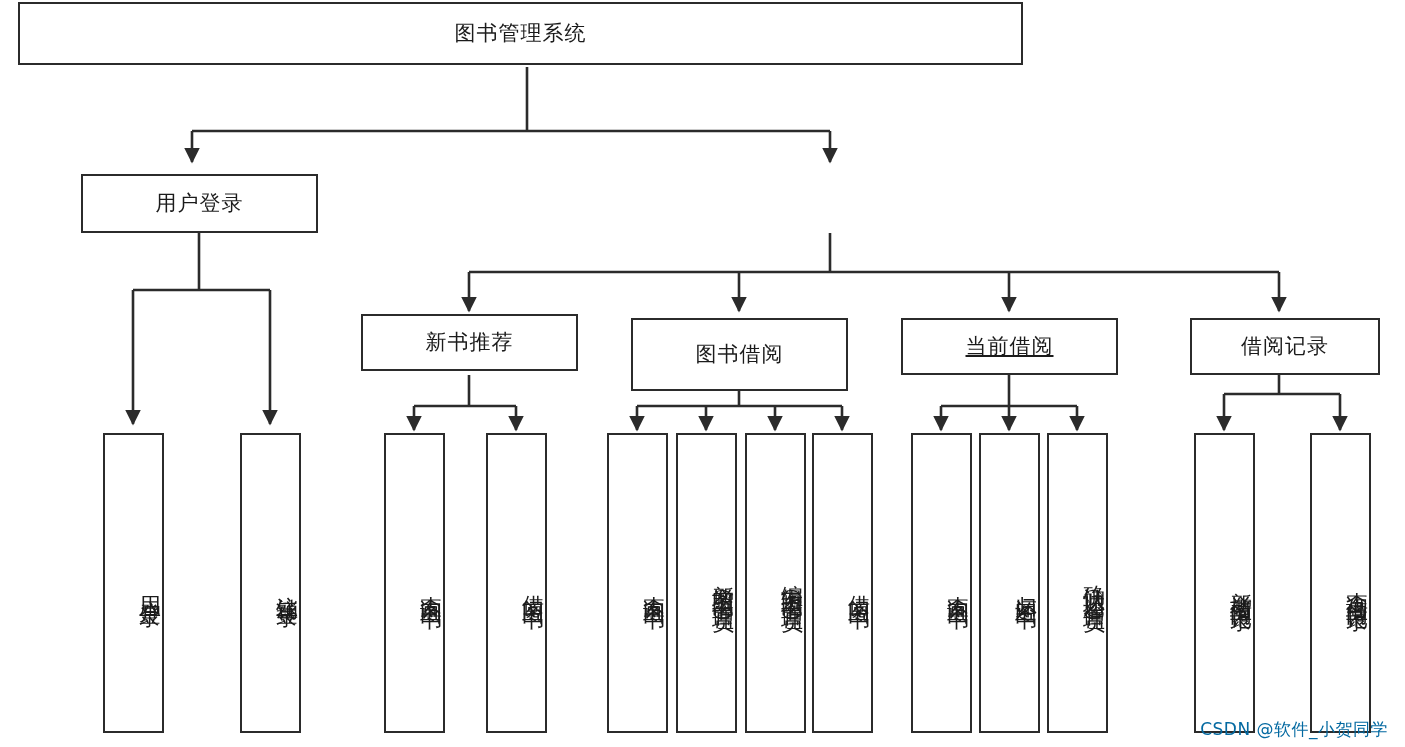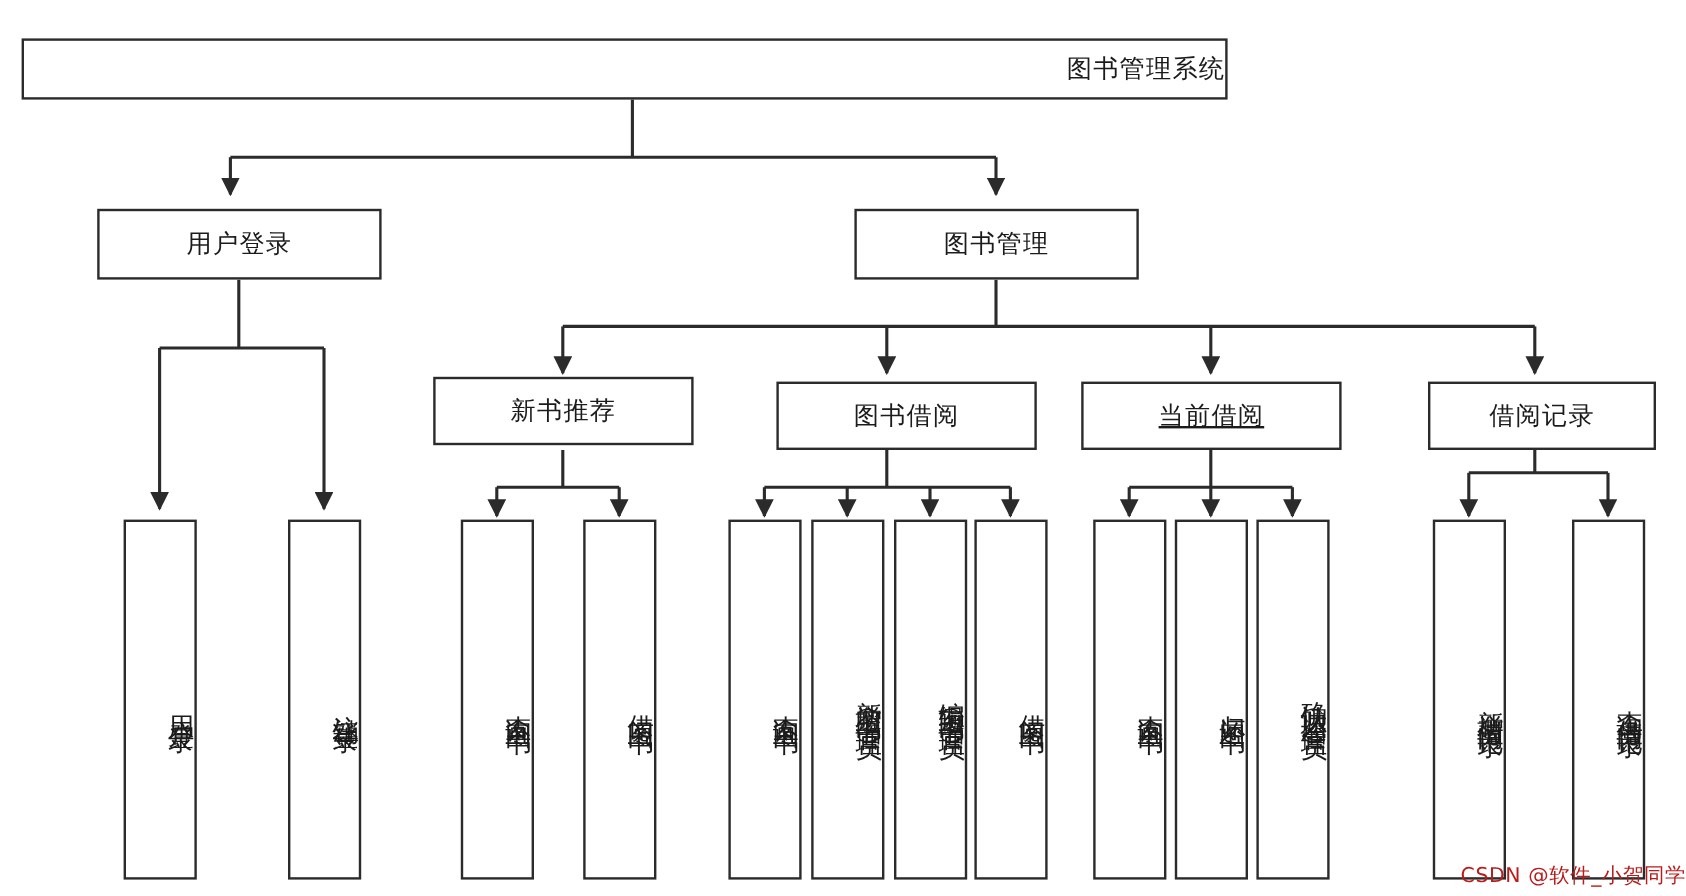--- a/index.html
+++ b/index.html
@@ -47,24 +47,24 @@
     padding-top:6px;
   }
   .node.v.tall{padding-top:4px;}
   .node.v span{
     writing-mode:vertical-rl;
     text-orientation:upright;
     white-space:nowrap;
   }
   #watermark{
     position:absolute;
-    right:0;
+    right:17px;
     bottom:6px;
     font-size:17px;
-    color:#b91c1c;
+    color:#0369a1;
     letter-spacing:0.5px;
     white-space:nowrap;
   }
 </style>
 </head>
 <body>
 
 <div id="canvas">
 
   <svg id="wires" viewBox="0 0 1405 747" xmlns="http://www.w3.org/2000/svg">
@@ -110,35 +110,32 @@
       <path d="M 1009 406 L 1009 430" marker-end="url(#arw)"></path>
       <path d="M 1077 406 L 1077 430" marker-end="url(#arw)"></path>
 
       <path d="M 1279 375 L 1279 394"></path>
       <path d="M 1224 394 L 1340 394"></path>
       <path d="M 1224 394 L 1224 430" marker-end="url(#arw)"></path>
       <path d="M 1340 394 L 1340 430" marker-end="url(#arw)"></path>
     </g>
   </svg>
 
-  <div class="node h" style="left:18px;top:32px;width:1005px;height:51px;justify-content:flex-end;">
+  <div class="node h" style="left:18px;top:2px;width:1005px;height:63px;">
     <span>图书管理系统</span>
   </div>
 
   <div class="node h" style="left:81px;top:174px;width:237px;height:59px;">
     <span>用户登录</span>
   </div>
-  <div class="node h" style="left:712px;top:174px;width:237px;height:59px;">
-    <span>图书管理</span>
-  </div>
 
   <div class="node h" style="left:361px;top:314px;width:217px;height:57px;">
     <span>新书推荐</span>
   </div>
-  <div class="node h" style="left:631px;top:318px;width:217px;height:57px;margin-left:16px;">
+  <div class="node h" style="left:631px;top:318px;width:217px;height:73px;">
     <span>图书借阅</span>
   </div>
   <div class="node h" style="left:901px;top:318px;width:217px;height:57px;text-decoration:underline;">
     <span>当前借阅</span>
   </div>
   <div class="node h" style="left:1190px;top:318px;width:190px;height:57px;">
     <span>借阅记录</span>
   </div>
 
   <div class="node v" style="left:103px;top:433px;width:61px;height:300px;">

